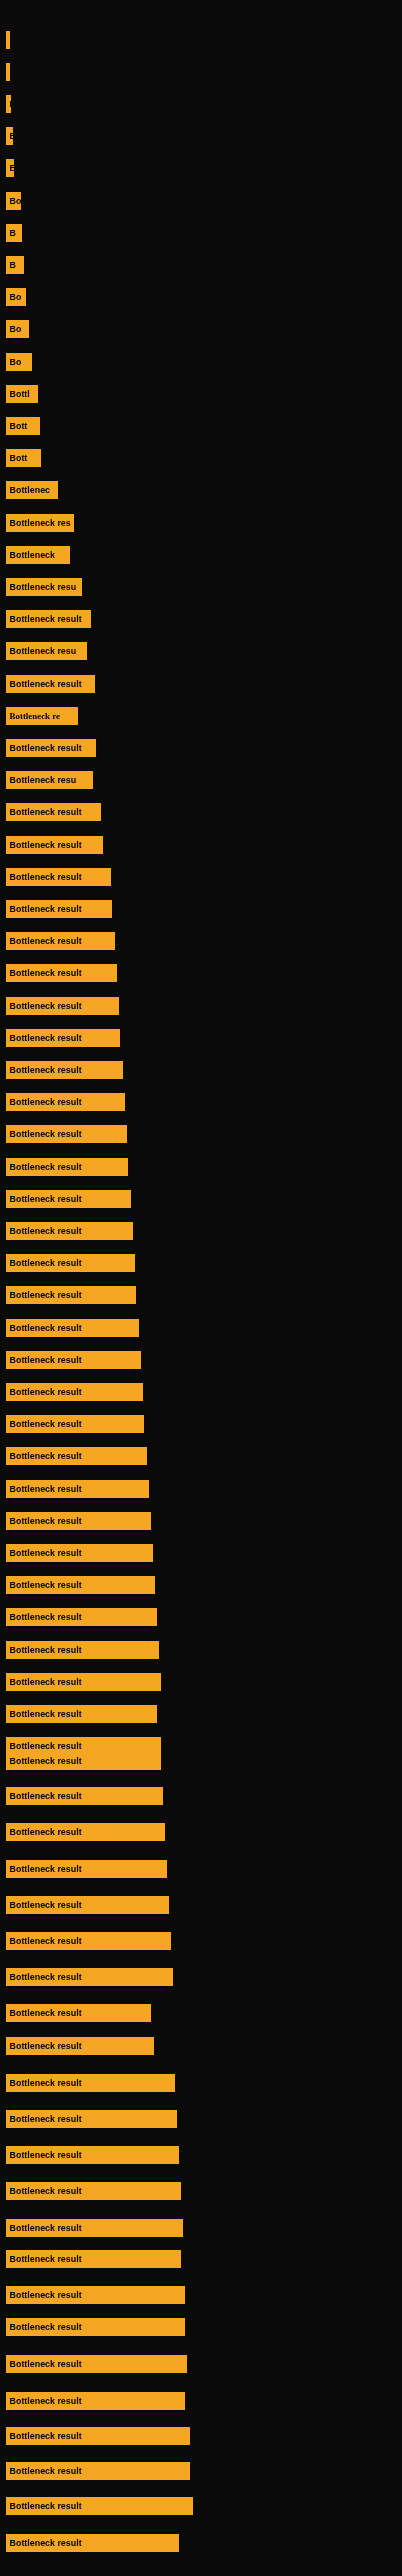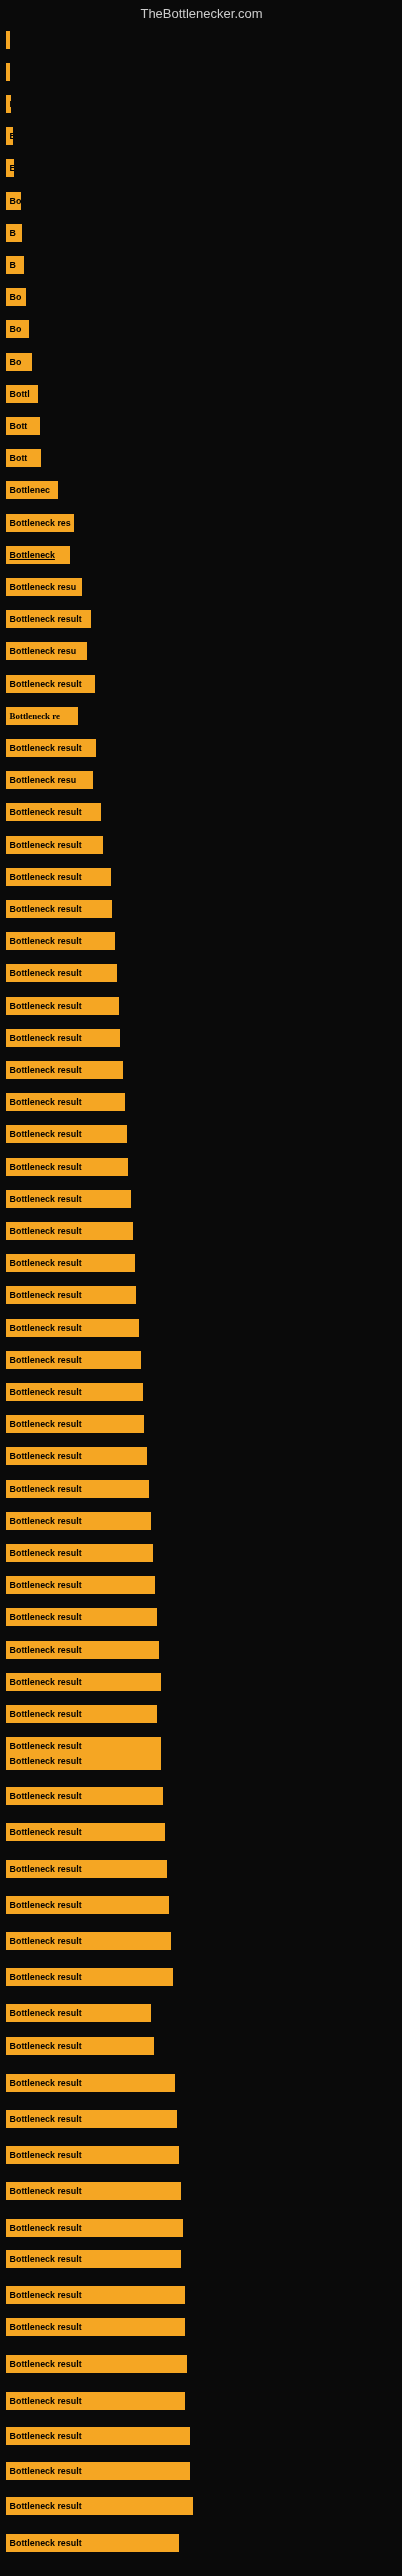--- a/index.html
+++ b/index.html
@@ -51,21 +51,20 @@
     .bar-label {
       color: #000000;
       font-size: 8.9px;
       font-weight: bold;
     }
   </style>
 </head>
 <body>
 
 <div class="chart-container">
-  <div class="site-title">TheBottlenecker.com</div>
 <div class="bar-row" style="top: 31px; left: 6.4px;">
       <div class="bar" style="width: 1.6px;">
         <span class="bar-label"></span>
       </div>
     </div>
     <div class="bar-row" style="top: 63px; left: 6.4px;">
       <div class="bar" style="width: 2.4px;">
         <span class="bar-label"></span>
       </div>
     </div>
@@ -132,21 +131,21 @@
     <div class="bar-row" style="top: 481px; left: 6.4px;">
       <div class="bar" style="width: 52px;">
         <span class="bar-label">Bottlenec</span>
       </div>
     </div>
     <div class="bar-row" style="top: 514px; left: 6.4px;">
       <div class="bar" style="width: 68px;">
         <span class="bar-label">Bottleneck res</span>
       </div>
     </div>
-    <div class="bar-row" style="top: 546px; left: 6.4px; text-decoration: underline;">
+    <div class="bar-row" style="top: 546px; left: 6.4px;">
       <div class="bar" style="width: 64px;">
         <span class="bar-label">Bottleneck</span>
       </div>
     </div>
     <div class="bar-row" style="top: 578px; left: 6.4px;">
       <div class="bar" style="width: 76px;">
         <span class="bar-label">Bottleneck resu</span>
       </div>
     </div>
     <div class="bar-row" style="top: 610px; left: 6.4px;">

